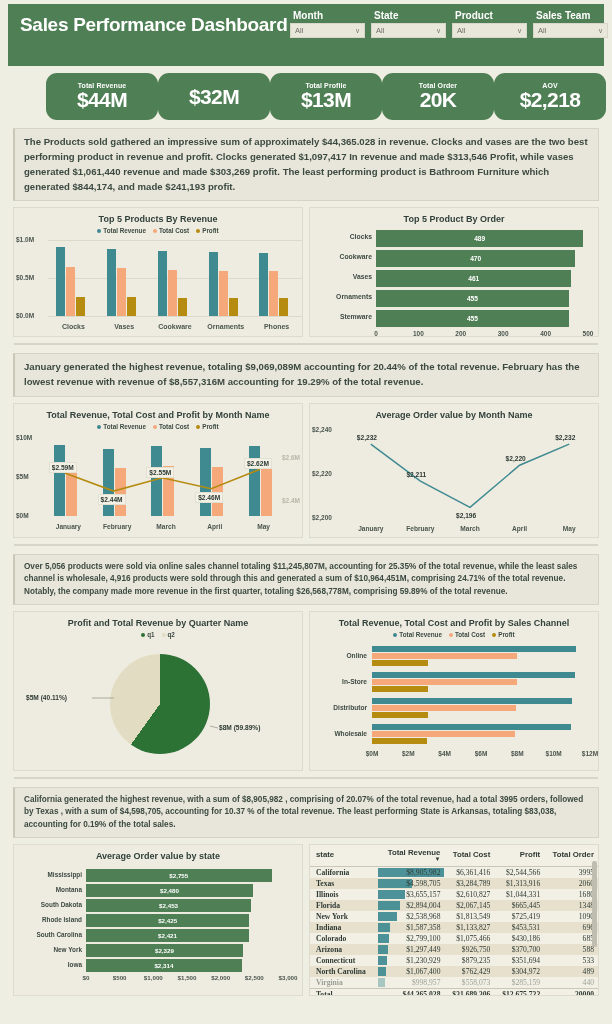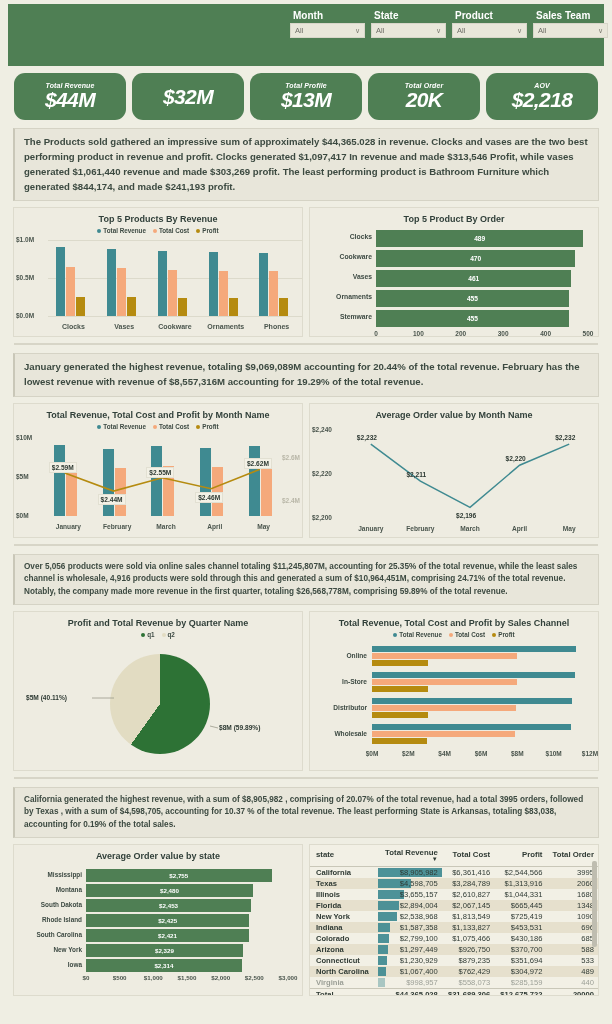--- a/index.html
+++ b/index.html
@@ -38,23 +38,22 @@
   .slicer-box {
     background: #e9e7da; height: 15px; width: 100%;
     display: flex; align-items: center; justify-content: space-between;
     padding: 0 4px; border: 1px solid #d8d6c9;
   }
   .slicer-val { font-size: 7.5px; color: #6d6d66; }
   .chev { font-size: 7px; color: #7d7d72; }
 
   
   .kpis {
-    display: flex; justify-content: space-between;
-    margin: 7px 8px 0 8px;
-    font-style: italic;
+    display: flex; justify-content: flex-end;
+    margin: 7px 0 0 8px;
   }
   .kpi {
     background: #4f7f54; border-radius: 11px;
     width: 112px; height: 47px;
     display: flex; flex-direction: column;
     align-items: center; justify-content: center;
     color: #ffffff;
   }
   .kpi-label { font-size: 7px; font-weight: bold; letter-spacing: .1px; margin-bottom: -1px; }
   .kpi-value { font-size: 21px; font-weight: bold; letter-spacing: -0.6px; }
@@ -141,21 +140,21 @@
   table { width: 100%; border-collapse: collapse; font-size: 7.6px; }
   thead th {
     font-size: 7.8px; font-weight: bold; color: #2f3a34;
     text-align: right; padding: 3px 4px 4px 2px;
     border-bottom: 1px solid #c9c7b8; background: #f2f0e5;
     white-space: nowrap;
   }
   thead th.l { text-align: left; padding-left: 6px; }
   tbody td {
     padding: 1px 4px 1px 2px; text-align: right;
-    color: #2f3a34; white-space: nowrap;
+    color: #2f3a34; white-space: nowrap; font-family: Liberation Serif, serif;
   }
   tbody td.l { text-align: left; font-weight: bold; padding-left: 6px; }
   tbody tr.alt { background: #e6e0cd; }
   tbody tr.totalrow td { font-weight: bold; border-top: 1px solid #c9c7b8; background: #f2f0e5; }
   .revcell { position: relative; padding-right: 4px !important; }
   .revbar {
     position: absolute; left: 0; top: 1px; bottom: 1px;
     background: #3f8a91; opacity: .92;
   }
   .revtext { position: relative; z-index: 2; }
@@ -166,20 +165,21 @@
   }
   .vthumb { position: absolute; right: 0; width: 5px; background: #bfbdb0; border-radius: 2px; }
   .clipped { opacity: .45; }
 </style>
 </head>
 <body>
 
 <div class="page">
 
   <div class="header">
+    <div class="dash-title">Sales Performance Dashboard</div>
     <div class="slicers" id="slicers">
         <div class="slicer">
           <div class="slicer-label">Month</div>
           <div class="slicer-box">
             <span class="slicer-val">All</span>
             <span class="chev">∨</span>
           </div>
         </div>
         <div class="slicer">
           <div class="slicer-label">State</div>

